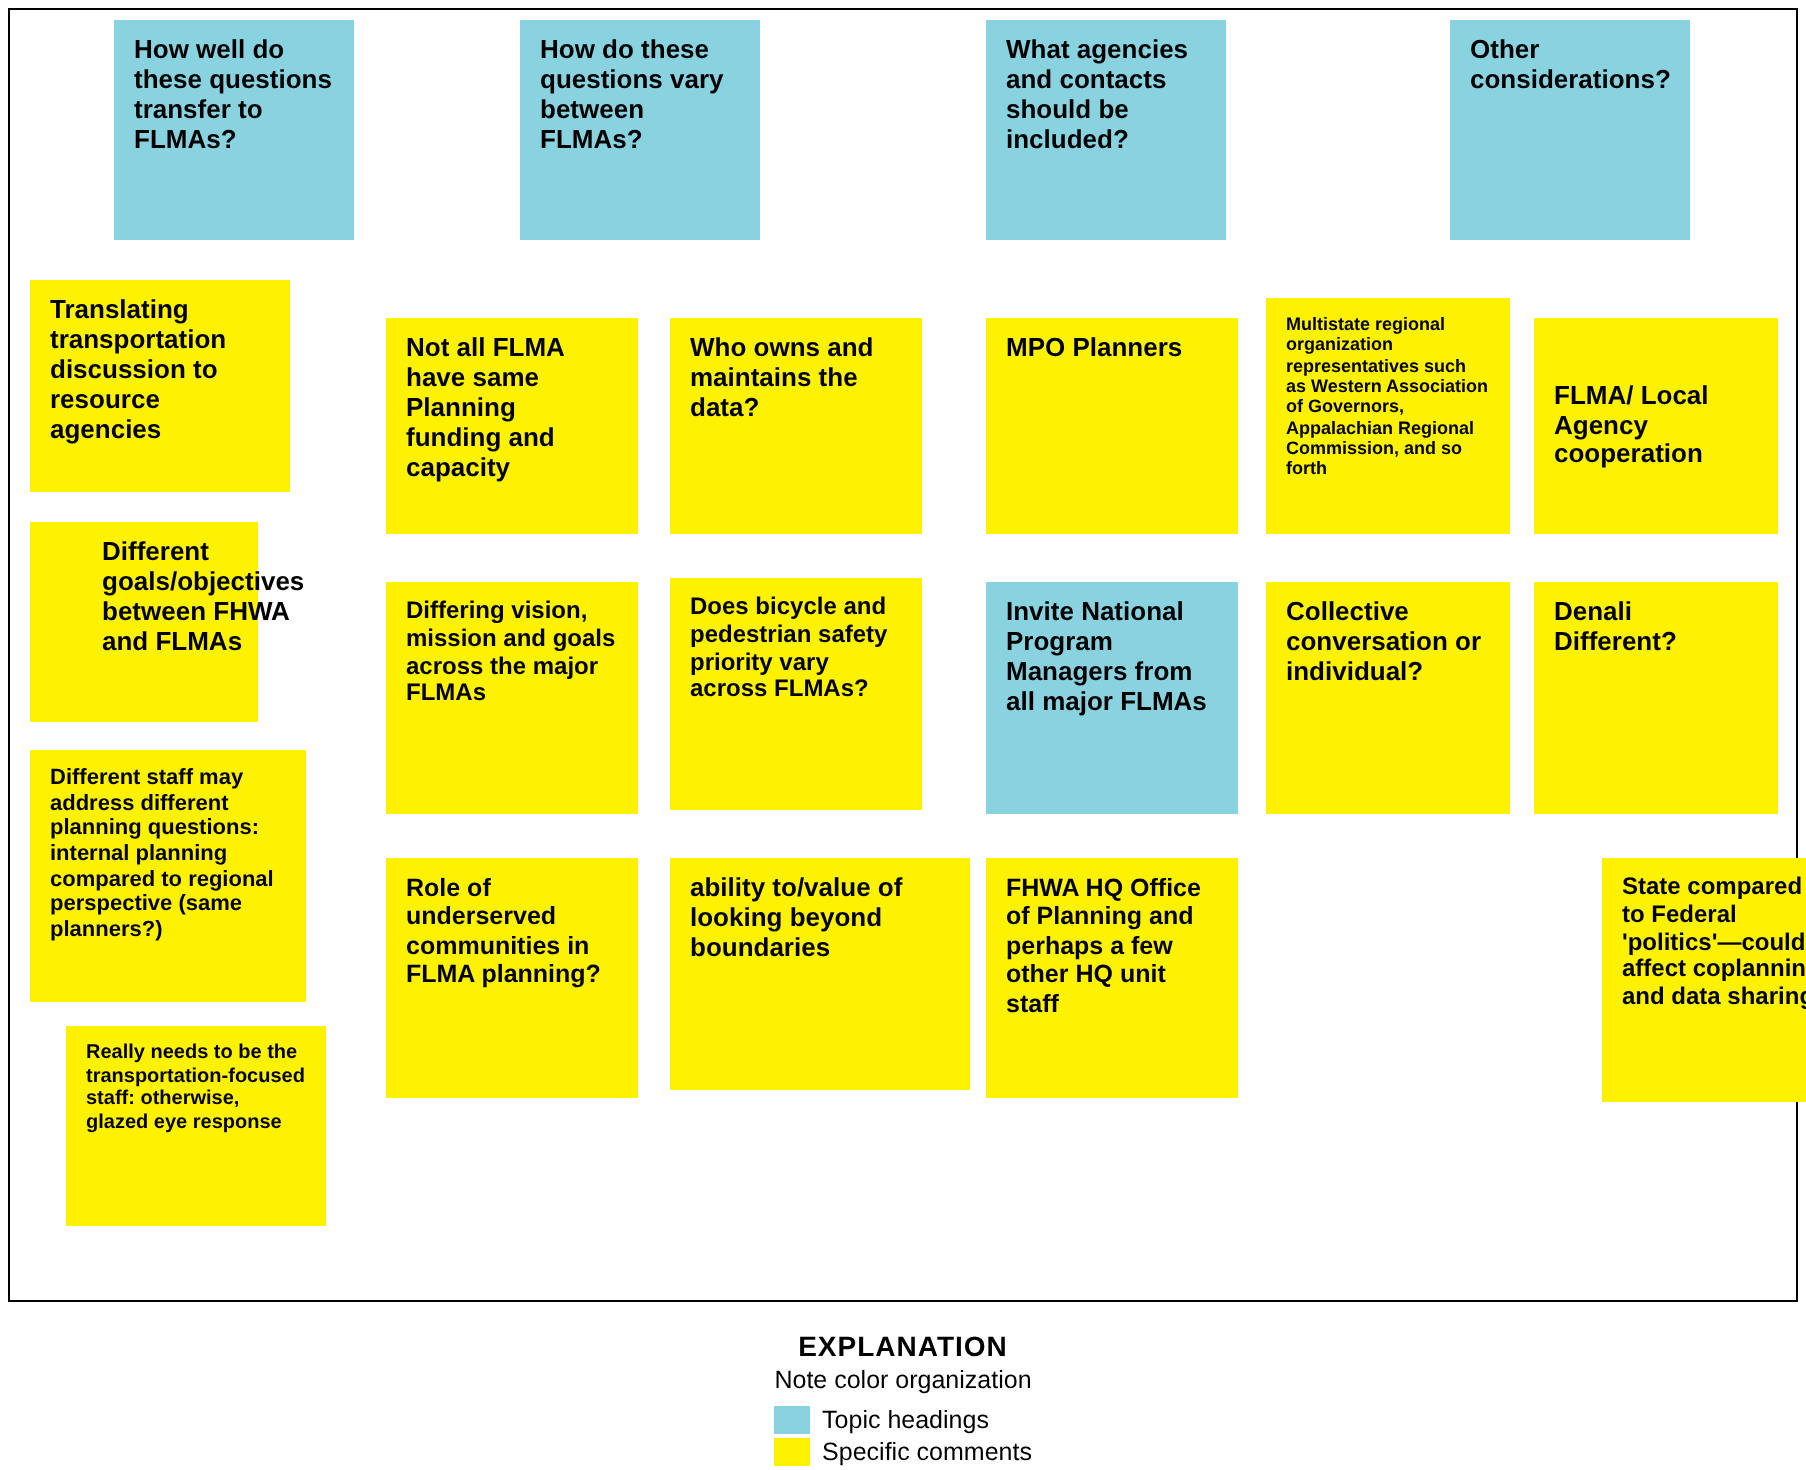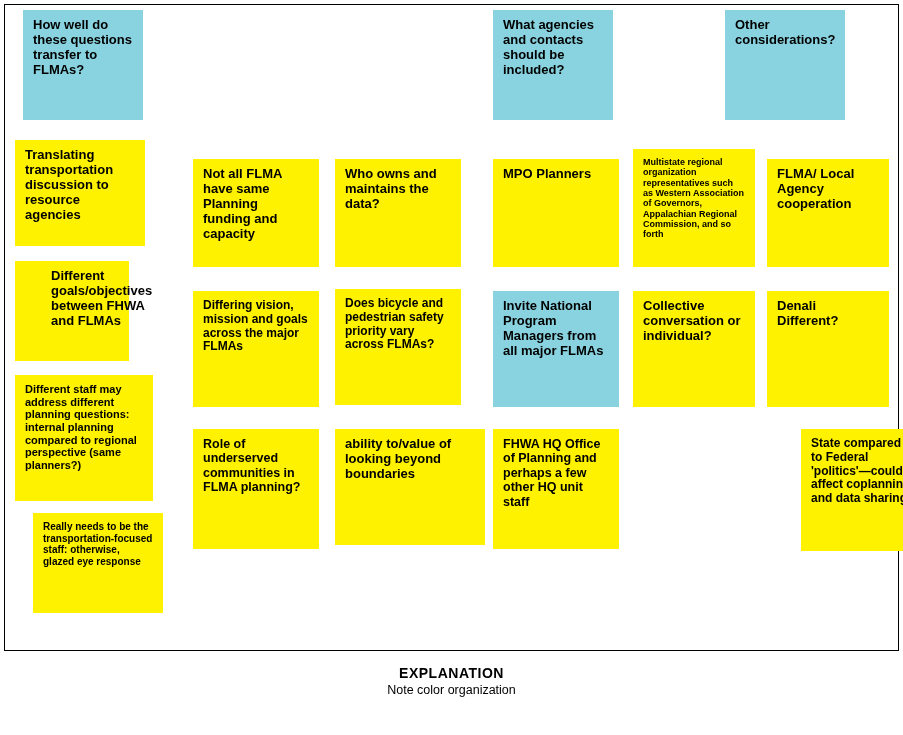--- a/index.html
+++ b/index.html
@@ -63,22 +63,25 @@
     border: none;
     display: inline-block;
   }
   .swatch.topic { background: #89d3e0; }
   .swatch.comment { background: #fff200; }
 </style>
 </head>
 <body>
 
 <div class="board" id="board">
-    <div class="note topic" style="left: 18px; top: 5px; width: 120px; height: 110px; font-size: 13px;">
+    <div class="note topic" style="left: 52px; top: 5px; width: 120px; height: 110px; font-size: 13px;">
       <span>How well do these questions transfer to FLMAs?</span>
+    </div>
+    <div class="note topic" style="left: 255px; top: 5px; width: 120px; height: 110px; font-size: 13px;">
+      <span>How do these questions vary between FLMAs?</span>
     </div>
     <div class="note topic" style="left: 488px; top: 5px; width: 120px; height: 110px; font-size: 13px;">
       <span>What agencies and contacts should be included?</span>
     </div>
     <div class="note topic" style="left: 720px; top: 5px; width: 120px; height: 110px; font-size: 13px;">
       <span>Other considerations?</span>
     </div>
     <div class="note comment" style="left: 10px; top: 135px; width: 130px; height: 106px; font-size: 13px;">
       <span>Translating transportation discussion to resource agencies</span>
     </div>
@@ -114,30 +117,40 @@
     </div>
     <div class="note topic" style="left: 488px; top: 286px; width: 126px; height: 116px; font-size: 13px;">
       <span>Invite National Program Managers from all major FLMAs</span>
     </div>
     <div class="note comment" style="left: 628px; top: 144px; width: 122px; height: 118px; font-size: 9px;">
       <span>Multistate regional organization representatives such as Western Association of Governors, Appalachian Regional Commission, and so forth</span>
     </div>
     <div class="note comment" style="left: 488px; top: 424px; width: 126px; height: 120px; font-size: 12.5px;">
       <span>FHWA HQ Office of Planning and perhaps a few other HQ unit staff</span>
     </div>
-    <div class="note comment" style="left: 762px; top: 154px; width: 122px; height: 108px; font-size: 13px;">
+    <div class="note comment" style="left: 762px; top: 154px; width: 122px; height: 108px; font-size: 13px; align-items: center;">
       <span>FLMA/ Local Agency cooperation</span>
     </div>
     <div class="note comment" style="left: 628px; top: 286px; width: 122px; height: 116px; font-size: 13px;">
       <span>Collective conversation or individual?</span>
     </div>
     <div class="note comment" style="left: 762px; top: 286px; width: 122px; height: 116px; font-size: 13px;">
       <span>Denali Different?</span>
     </div>
     <div class="note comment" style="left: 796px; top: 424px; width: 122px; height: 122px; font-size: 12px;">
       <span>State compared to Federal 'politics'—could affect coplanning and data sharing</span>
     </div>
   </div>
 
 <div class="legend">
   <div class="legend-title">EXPLANATION</div>
   <div class="legend-sub">Note color organization</div>
+  <div class="legend-items">
+    <div class="legend-row">
+      <span class="swatch topic"></span>
+      <span>Topic headings</span>
+    </div>
+    <div class="legend-row">
+      <span class="swatch comment"></span>
+      <span>Specific comments</span>
+    </div>
+  </div>
 </div>
 
 </body></html>

